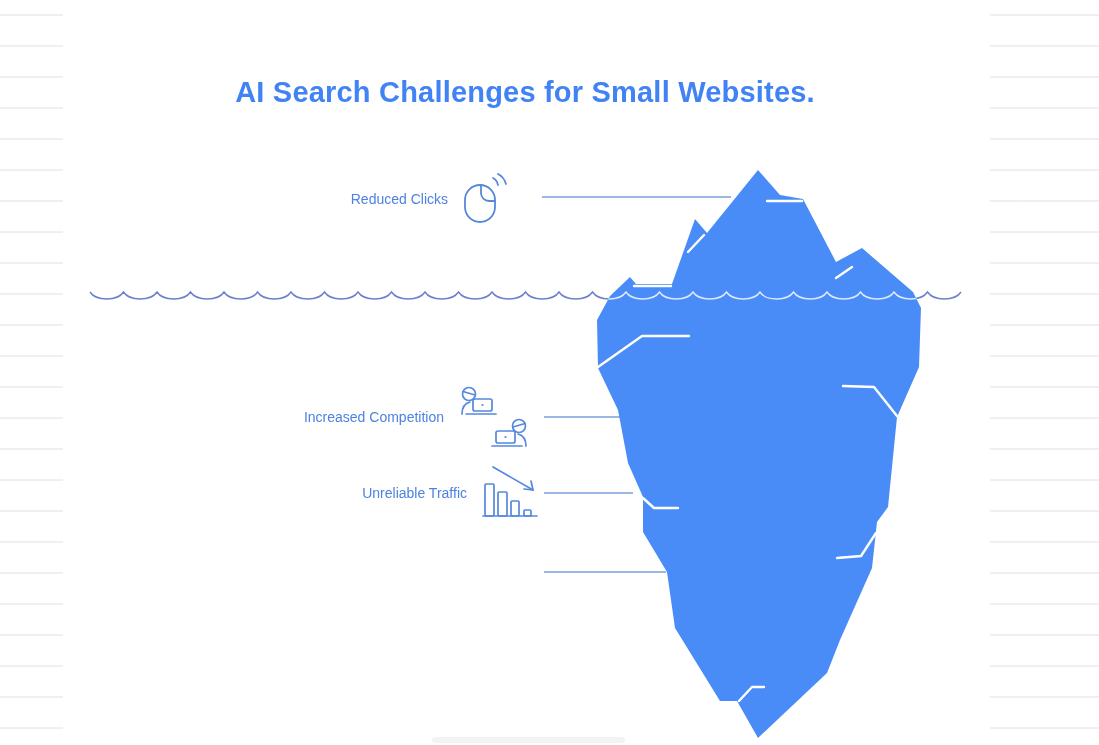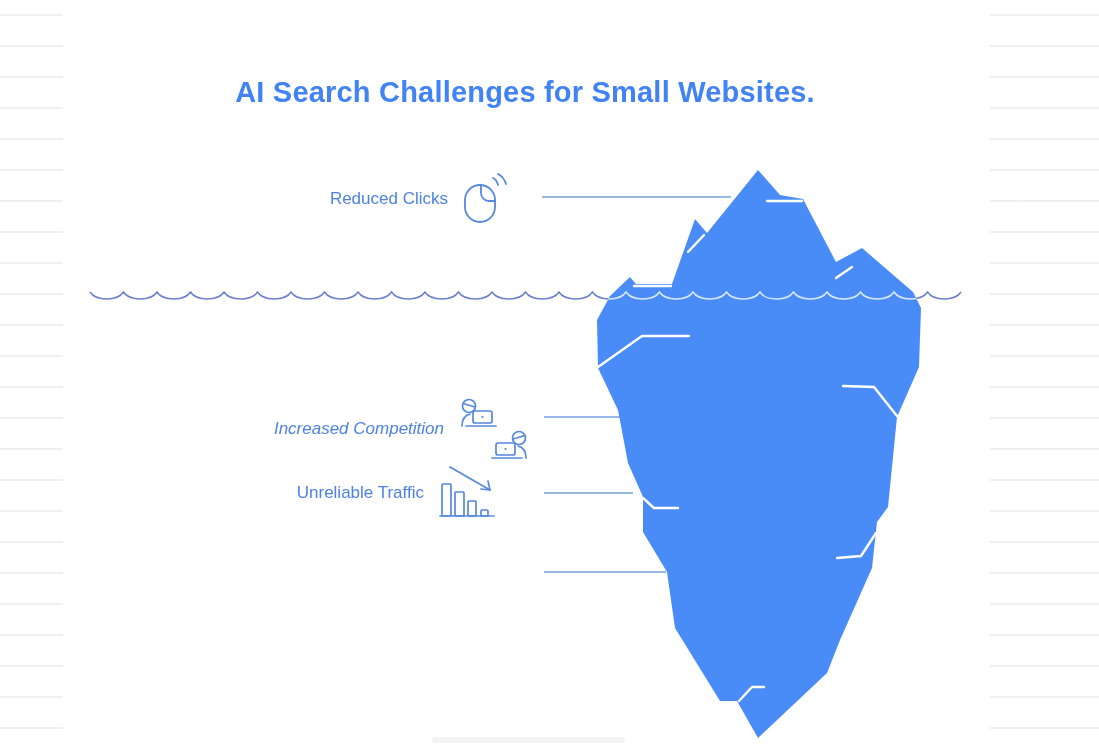--- a/index.html
+++ b/index.html
@@ -17,21 +17,21 @@
   .edge-lines.right{right:0;width:109px;}
   .title{
     position:absolute;top:42px;left:0;width:1050px;text-align:center;
     font-size:29px;font-weight:700;color:#4183f4;letter-spacing:.2px;margin-top:34px;
   }
   .layer{position:absolute;left:0;top:0;}
   .label-row{
     position:absolute;display:flex;align-items:center;gap:14px;justify-content:flex-end;
   }
   .label-text{
-    color:#4d82e2;font-size:17px;white-space:nowrap;
+    color:#4d82e2;font-size:14px;white-space:nowrap;
   }
   .icon svg{display:block;}
   .bottom-smudge{
     position:absolute;left:432px;top:737px;width:193px;height:6px;
     background:#f3f3f3;border-radius:3px;
   }
 </style>
 </head>
 <body>
 
@@ -80,21 +80,21 @@
     <span class="icon">
       <svg width="50" height="52" viewBox="0 0 50 52" fill="none" stroke="#5688dd" stroke-width="1.8" stroke-linecap="round">
         <rect x="3" y="12" width="30" height="37" rx="15"></rect>
         <path d="M19,12 v8 a8 8 0 0 0 8 8 h6"></path>
         <path d="M31,5 q4,2 5,7"></path>
         <path d="M36,1 q6,3 8,10"></path>
       </svg>
     </span>
   </div>
 
-  <div class="label-row" style="top:398px;right:569px;height:62px;font-style:italic;">
+  <div class="label-row" style="top:386px;right:569px;height:62px;">
     <span class="label-text">Increased Competition</span>
     <span class="icon">
       <svg width="72" height="62" viewBox="0 0 72 62" fill="none" stroke="#5688dd" stroke-width="1.7" stroke-linecap="round" stroke-linejoin="round">
         <g>
           <circle cx="11" cy="8" r="6.5"></circle>
           <line x1="5" y1="5.5" x2="17" y2="9"></line>
           <path d="M4,28 q0,-10 8,-12"></path>
           <rect x="15" y="13" width="19" height="12" rx="2"></rect>
           <circle cx="24.5" cy="19" r="1.1" fill="#5688dd" stroke="none"></circle>
           <line x1="8" y1="28" x2="38" y2="28"></line>
@@ -104,21 +104,21 @@
           <line x1="5" y1="5.5" x2="17" y2="9"></line>
           <path d="M4,28 q0,-10 8,-12"></path>
           <rect x="15" y="13" width="19" height="12" rx="2"></rect>
           <circle cx="24.5" cy="19" r="1.1" fill="#5688dd" stroke="none"></circle>
           <line x1="8" y1="28" x2="38" y2="28"></line>
         </g>
       </svg>
     </span>
   </div>
 
-  <div class="label-row" style="top:464px;right:593px;height:58px;">
+  <div class="label-row" style="top:464px;right:550px;height:58px;">
     <span class="label-text">Unreliable Traffic</span>
     <span class="icon">
       <svg width="68" height="58" viewBox="0 0 68 58" fill="none" stroke="#5688dd" stroke-width="1.7" stroke-linecap="round" stroke-linejoin="round">
         <rect x="4" y="20" width="9" height="32" rx="1"></rect>
         <rect x="17" y="28" width="9" height="24" rx="1"></rect>
         <rect x="30" y="37" width="8" height="15" rx="1"></rect>
         <rect x="43" y="46" width="7" height="6" rx="1"></rect>
         <line x1="2" y1="52" x2="56" y2="52"></line>
         <path d="M12,3 L52,26"></path>
         <path d="M52,26 l-9,-1 M52,26 l-2,-9"></path>

